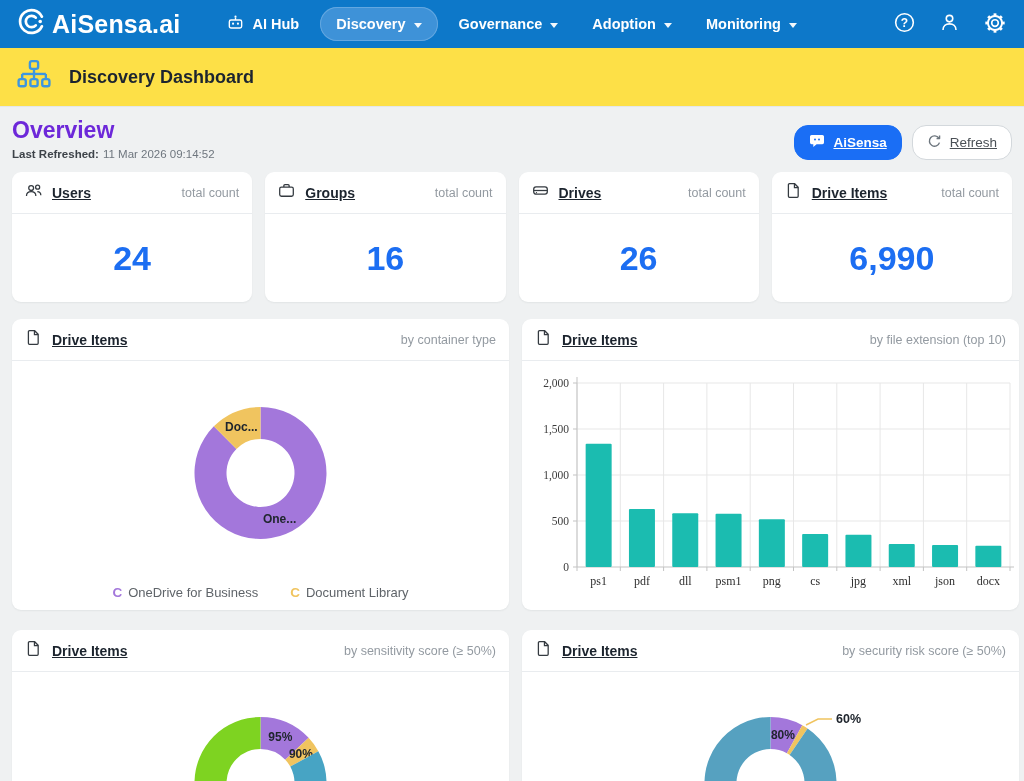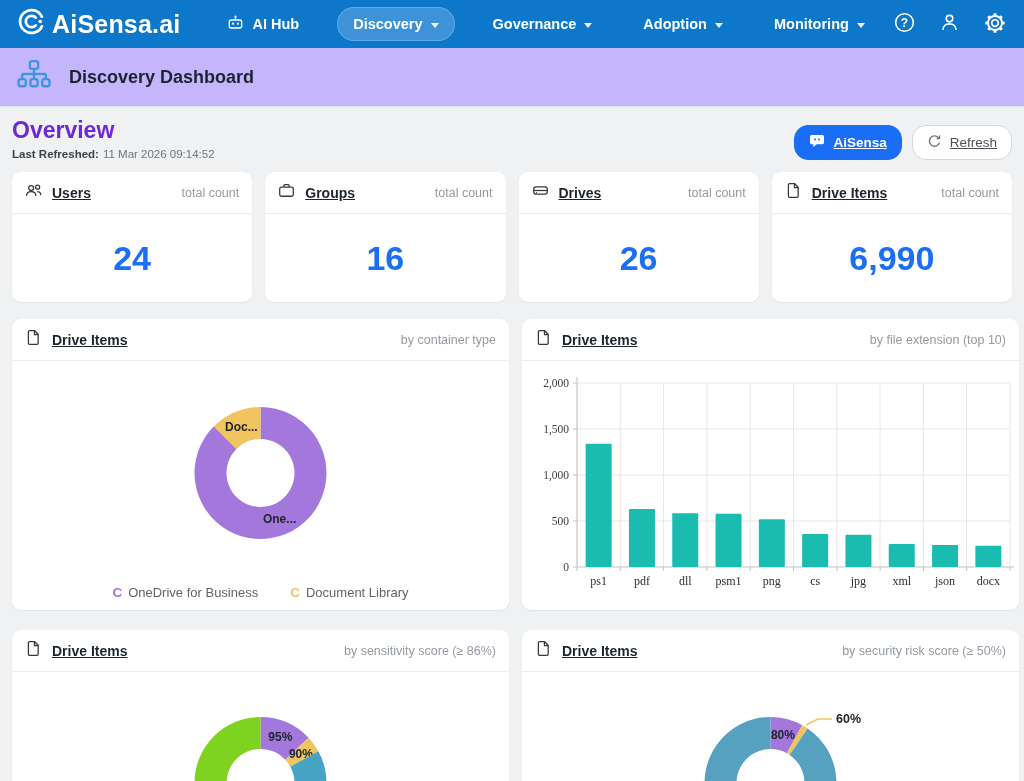--- a/index.html
+++ b/index.html
@@ -3,31 +3,31 @@
 <meta charset="utf-8">
 <style>
   * { margin:0; padding:0; box-sizing:border-box; }
   html,body { width:1024px; height:781px; overflow:hidden; background:#eff1f2;
     font-family:"Liberation Sans","DejaVu Sans",sans-serif; }
 
   
   .navbar { background:#0d78c9; height:48px; display:flex; align-items:center; padding:0 18px; }
   .brand { display:flex; align-items:center; gap:7px; color:#fff; font-size:25px; font-weight:700;
     letter-spacing:.2px; cursor:pointer; }
-  .nav-items { display:flex; align-items:center; margin-left:34px; gap:25px; }
+  .nav-items { display:flex; align-items:center; margin-left:34px; gap:8px; }
   .nav-item { color:#fff; font-size:14.5px; font-weight:600; padding:8px 13px; border-radius:18px;
     display:flex; align-items:center; gap:8px; cursor:pointer; white-space:nowrap; }
   .nav-item.active { background:#3e92d8; box-shadow:inset 0 0 0 1px #63a7e0; padding:9px 16px; }
   .caret { width:0; height:0; border-left:4.5px solid transparent; border-right:4.5px solid transparent;
     border-top:5px solid #fff; display:inline-block; margin-top:2px; opacity:.95; }
   .nav-right { margin-left:auto; display:flex; align-items:center; gap:24px; }
   .icon-btn { background:none; border:none; cursor:pointer; display:flex; align-items:center; }
 
   
-  .page-header { background:#c4b5fd; height:59px; display:flex; align-items:center; gap:17px;
+  .page-header { background:#fde047; height:59px; display:flex; align-items:center; gap:17px;
     padding:0 15px; border-bottom:1px solid #e4e7ea; }
   .page-header h1 { font-size:18px; font-weight:700; color:#1c2430; }
 
   
   .main { padding:10px 12px 0; }
   .overview-row { display:flex; justify-content:space-between; align-items:flex-start; }
   .overview-row h2 { font-size:23px; font-weight:700; color:#6d28d9; }
   .refreshed { margin-top:4px; font-size:11.5px; color:#6e767e; }
   .refreshed b { color:#3d4349; margin-right:4px; }
   .btn-row { display:flex; gap:10px; margin-top:8px; }
@@ -361,21 +361,21 @@
 
     <div class="card">
       <div class="card-head">
         <span>
           <svg width="17" height="17" viewBox="0 0 16 16" fill="none" stroke="#343a40" stroke-width="1.2">
             <path d="M4.2 1.6h4.9l3.3 3.4v8.4a1 1 0 0 1-1 1H4.2a1 1 0 0 1-1-1V2.6a1 1 0 0 1 1-1z"></path>
               <path d="M8.9 1.8v3.4h3.4"></path>
           </svg>
         </span>
         <span class="card-title">Drive Items</span>
-        <span class="card-sub">by sensitivity score (≥ 86%)</span>
+        <span class="card-sub">by sensitivity score (≥ 50%)</span>
       </div>
       <div class="chart-body">
         <svg width="497" height="249">
             <path d="M248.5 45 A66 66 0 0 1 296.6119294098132 65.81989100870655 L273.28493333232797 87.72539839842459 A34 34 0 0 0 248.5 77 Z" fill="#a377db"></path>
             <text x="268.35739453173903" y="69.11226871580095" text-anchor="middle" font-size="12" font-weight="600" fill="#20262e">95%</text>
             <path d="M296.6119294098132 65.81989100870655 A66 66 0 0 1 306.336240882895 79.2042575092868 L278.29442712149137 94.62037508054169 A34 34 0 0 0 273.28493333232797 87.72539839842459 Z" fill="#f0c45f"></path>
             <text x="288.95084971874735" y="85.61073738537634" text-anchor="middle" font-size="12" font-weight="600" fill="#20262e">90%</text>
             <path d="M306.336240882895 79.2042575092868 A66 66 0 0 1 248.5 177 L248.5 145 A34 34 0 0 0 278.29442712149137 94.62037508054169 Z" fill="#47a4c4"></path>
             <path d="M248.5 177 A66 66 0 0 1 248.5 45 L248.5 77 A34 34 0 0 0 248.5 145 Z" fill="#7ed321"></path>
           </svg>

